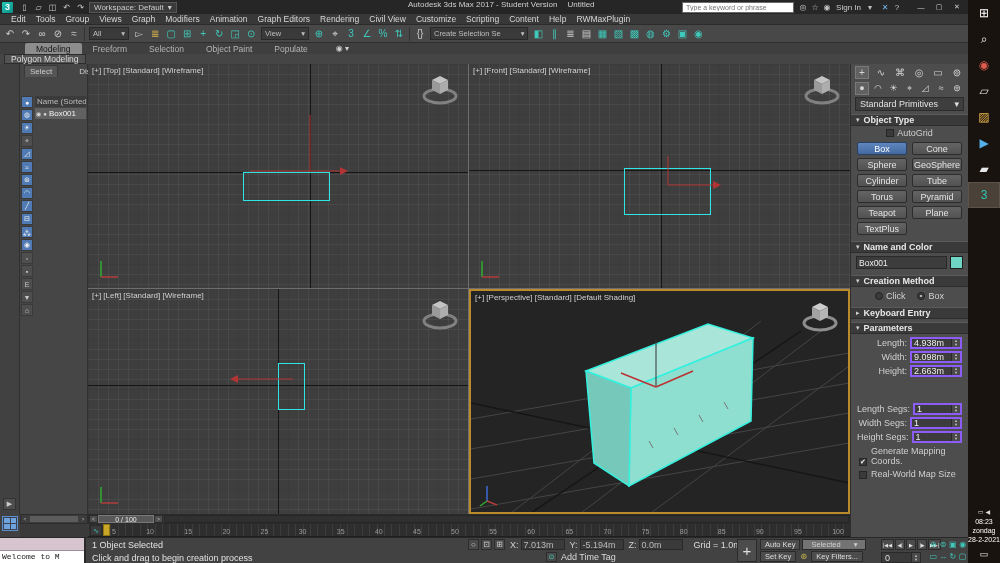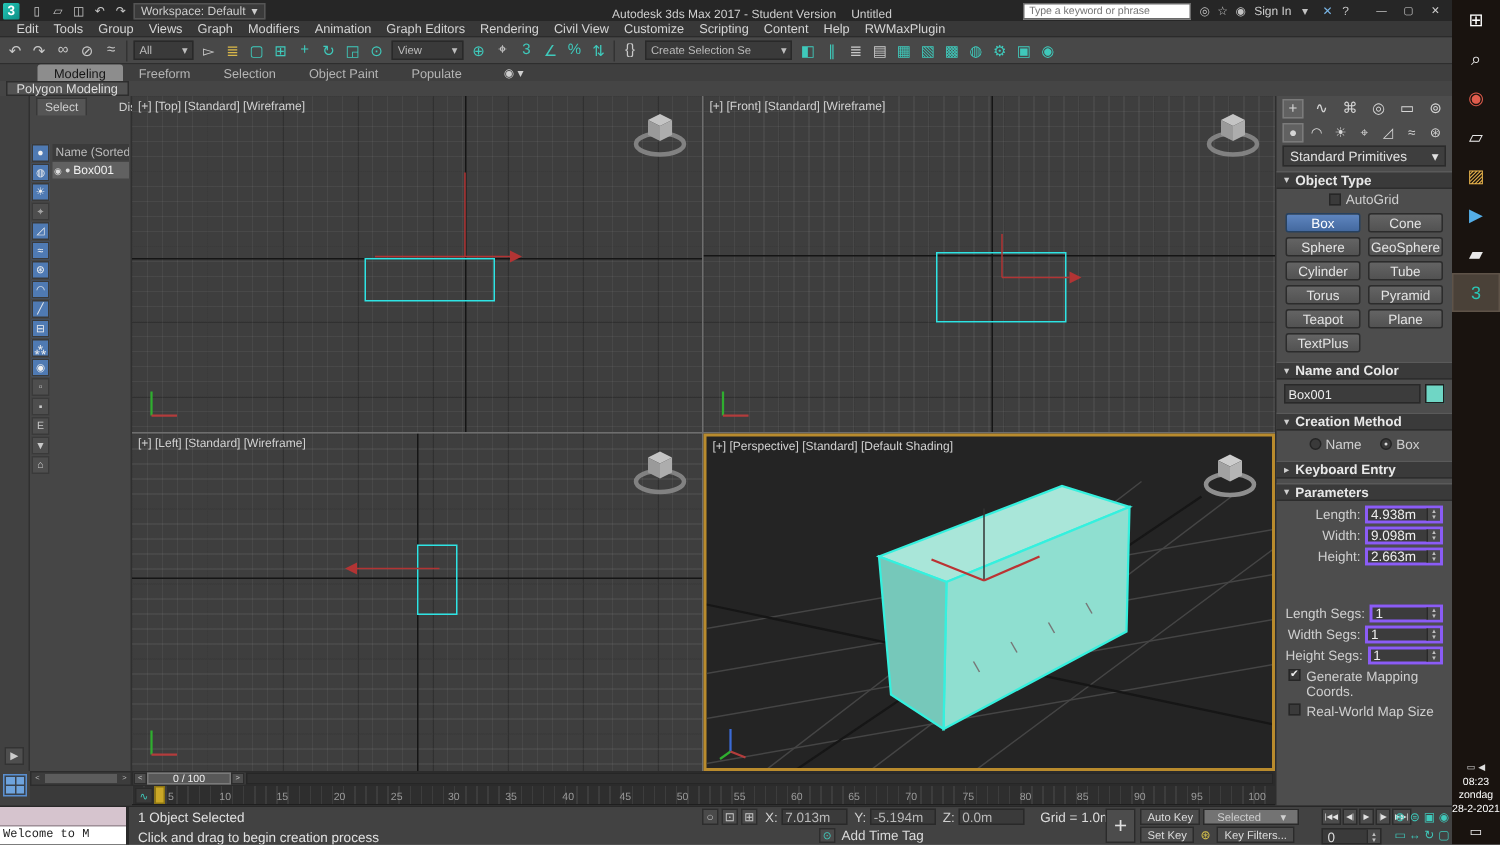--- a/index.html
+++ b/index.html
@@ -8,21 +8,21 @@
 
   
   .app{position:absolute;left:0;top:0;width:968px;height:563px;background:#4a4a4a}
 
   
   .titlebar{height:14px;background:#262626;display:flex;align-items:center;font-size:8px;color:#b9b9b9;position:relative;gap:2px;padding-left:2px}
   .logo3{width:11px;height:11px;background:linear-gradient(135deg,#25c8b8,#0b8e85);color:#fff;font-weight:bold;font-size:9px;display:flex;align-items:center;justify-content:center;border-radius:1px}
   .qat{display:flex;gap:1px;margin-left:3px}
   .qat span{width:13px;height:11px;display:flex;align-items:center;justify-content:center;color:#c9c9c9;font-size:8px}
   .ws-dd{height:11px;background:#3a3a3a;border:1px solid #555;display:flex;align-items:center;gap:4px;padding:0 4px;color:#ccc}
-  .app-title{position:absolute;left:408px;top:0;height:14px;display:flex;align-items:flex-end;gap:10px;color:#cfcfcf}
+  .app-title{position:absolute;left:408px;top:0;height:14px;display:flex;align-items:flex-start;gap:10px;color:#cfcfcf}
   .tb-right{margin-left:auto;display:flex;align-items:center;gap:3px;padding-right:2px}
   .searchbox{width:112px;height:11px;background:#fff;border:1px solid #6a6a6a;font-size:7px;font-family:"Liberation Sans",sans-serif;color:#444;padding:0 3px}
   .tbr-ic{width:12px;height:11px;display:flex;align-items:center;justify-content:center;color:#c3c3c3;font-size:8px}
   .winbtns{display:flex;margin-left:6px}
   .winbtns span{width:18px;height:12px;display:flex;align-items:center;justify-content:center;font-size:7px;color:#cfcfcf}
 
   
   .menubar{height:11px;background:#383838;border-bottom:1px solid #2b2b2b;display:flex;align-items:center;font-size:8.5px;color:#d6d6d6;padding-left:6px}
   .menubar span{padding:0 5px;white-space:nowrap}
 
@@ -100,21 +100,21 @@
   .radio{display:flex;gap:3px;align-items:center}
   .rdot{width:8px;height:8px;border-radius:50%;background:#3a3a3a;border:1px solid #242424;position:relative}
   .radio.active .rdot::after{content:"";position:absolute;inset:2px;border-radius:50%;background:#dcdcdc}
   .params{padding:3px 6px 0 6px;display:flex;flex-direction:column;gap:2px}
   .prow{display:flex;align-items:center;height:12px}
   .prow:nth-child(4){margin-top:24px}
   .pl{flex:1;text-align:right;padding-right:3px;color:#cfcfcf;white-space:nowrap}
   .pf{width:52px;height:12px;background:#3c3c3c;border:2px solid #8b5cf6;display:flex;align-items:center;padding-left:2px;color:#eee}
   .spin{margin-left:auto;width:9px;height:100%;background:#4a4a4a;border-left:1px solid #292929;display:flex;flex-direction:column;align-items:center;justify-content:center;font-size:4px;color:#c0c0c0;line-height:4px}
   .spin::before{content:"▲"}.spin::after{content:"▼"}
-  .chk{display:flex;gap:4px;align-items:flex-start;padding:3px 0 0 8px;color:#cfcfcf}
+  .chk{display:flex;gap:4px;align-items:flex-end;padding:3px 0 0 8px;color:#cfcfcf}
   .chk.active .cbox::after{content:"✔"}
 
   
   .fill1{position:absolute;left:0;top:514px;width:20px;height:23px;background:#414141}
   .timeslider{position:absolute;left:88px;top:514px;width:762px;height:10px;background:#393939;border:1px solid #2b2b2b;display:flex;align-items:center}
   .ts-btn{width:9px;height:8px;background:#4d4d4d;border:1px solid #2c2c2c;font-size:5px;color:#ccc;display:flex;align-items:center;justify-content:center}
   .ts-handle{width:56px;height:8px;background:#585858;border:1px solid #7a7a7a;color:#f0f0f0;font-size:7px;display:flex;align-items:center;justify-content:center;white-space:nowrap}
   .ts-track{flex:1;height:8px;background:#303030;border:1px solid #262626;margin-left:1px}
   .trackbar{position:absolute;left:88px;top:524px;width:762px;height:13px;background:#2e2e2e;border-bottom:1px solid #1f1f1f;color:#9a9a9a;font-size:7px;background-image:repeating-linear-gradient(to right, rgba(255,255,255,0.07) 0 1px, transparent 1px 7.4px)}
   .tb-curve{position:absolute;left:2px;top:1px;width:12px;height:11px;display:flex;align-items:center;justify-content:center;color:#3fc9bb;background:#3a3a3a;border:1px solid #2a2a2a}
@@ -496,21 +496,21 @@
     </div>
 
     <div class="rhead">
       <span class="arr">▾</span>
       <span>Creation Method</span>
     </div>
     <div class="cm-row">
 
     <span class="radio">
           <span class="rdot"></span>
-          <span>Name</span>
+          <span>Click</span>
         </span>
         <span class="radio active">
           <span class="rdot"></span>
           <span>Box</span>
         </span>
       </div>
 
     <div class="rhead">
       <span class="arr">▸</span>
       <span>Keyboard Entry</span>

